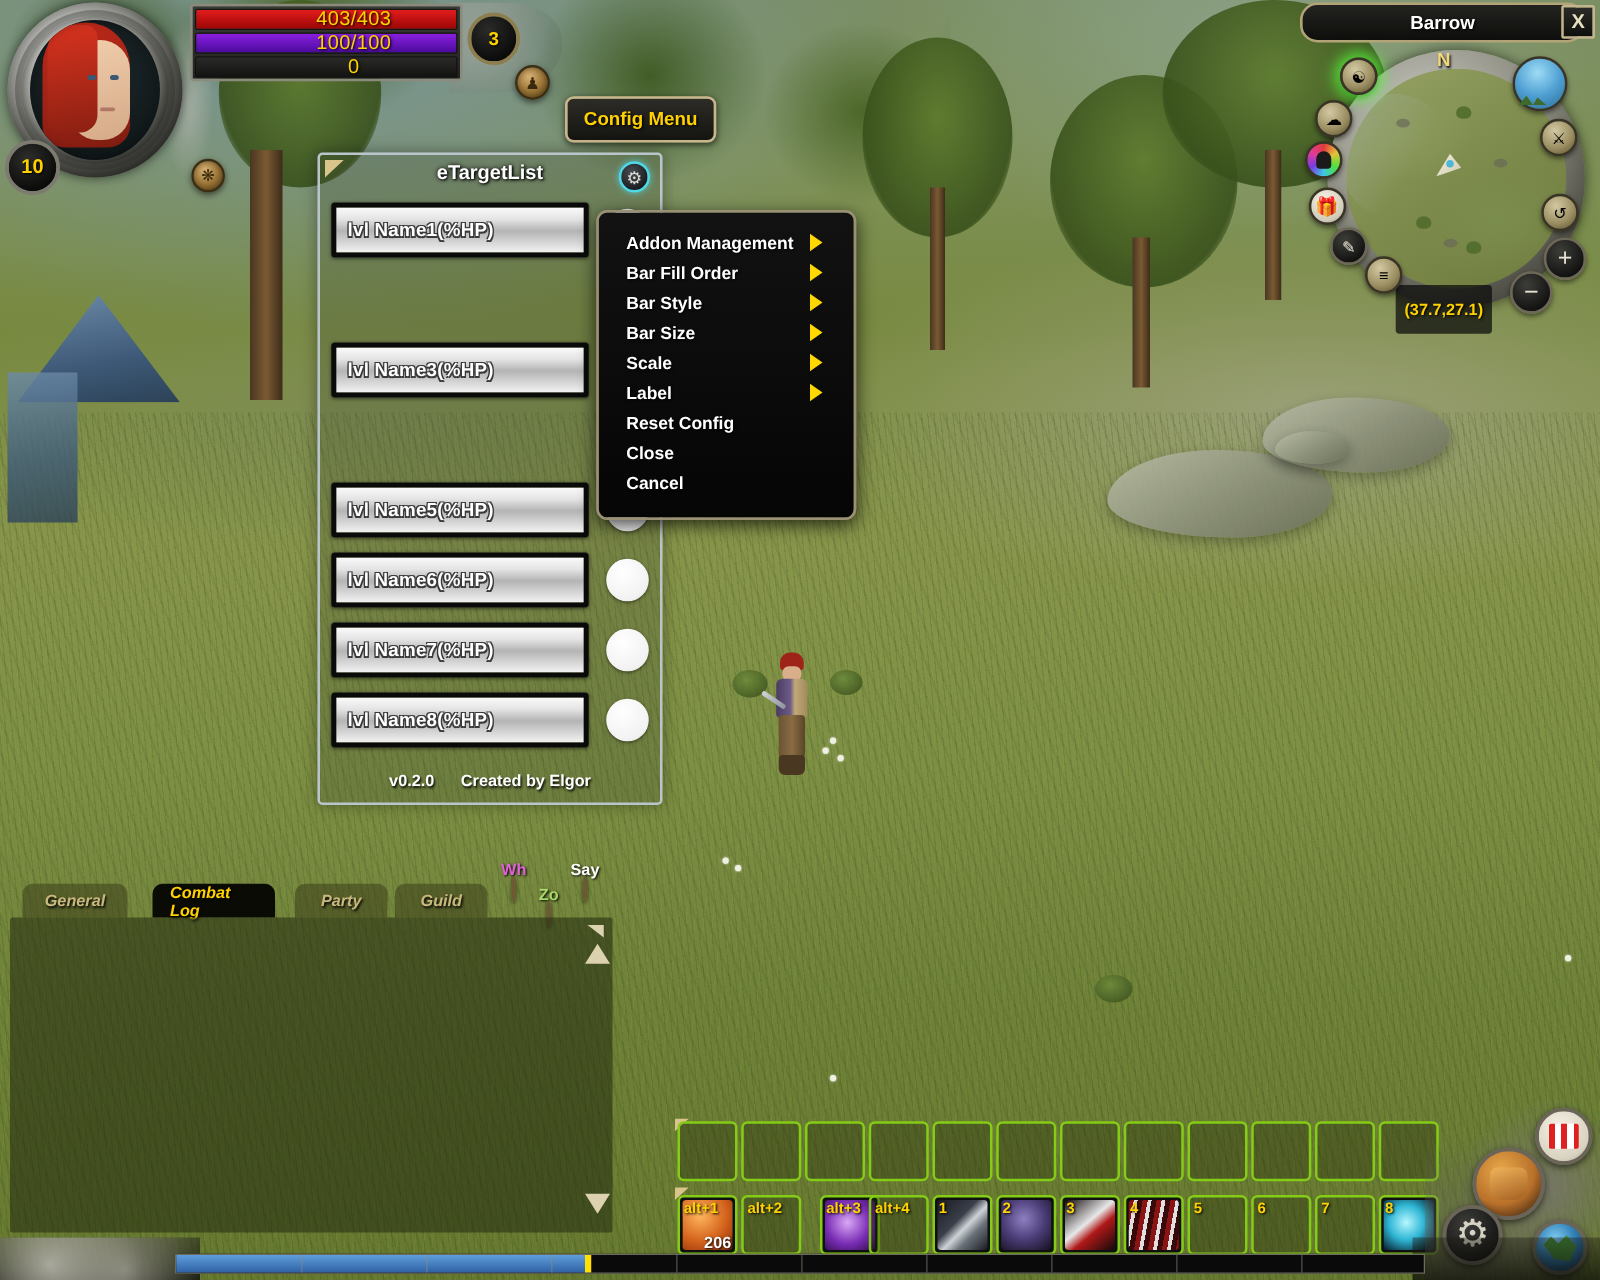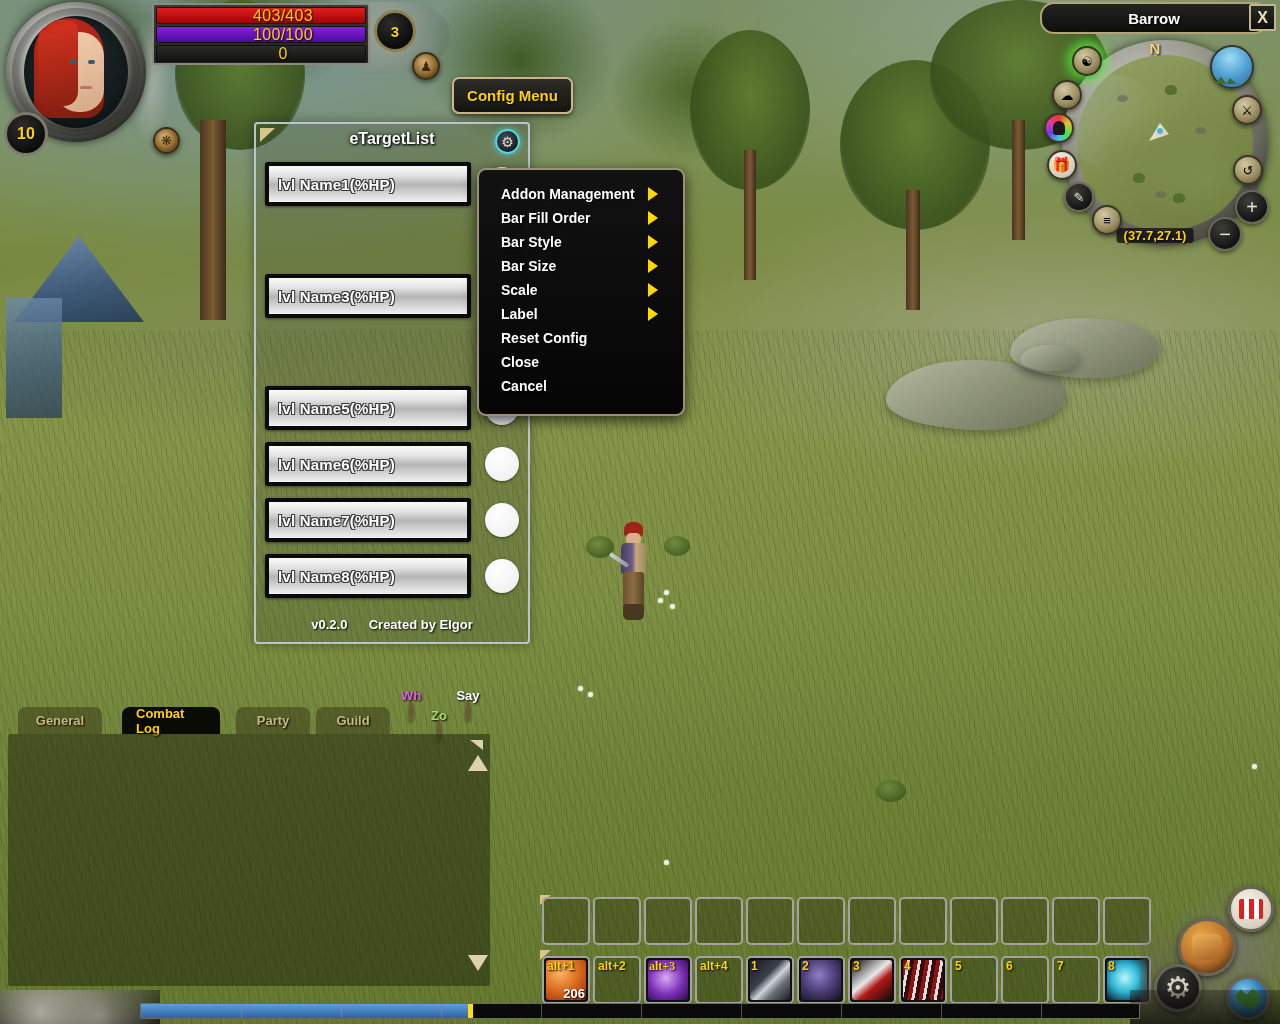--- a/index.html
+++ b/index.html
@@ -289,21 +289,21 @@
     background:linear-gradient(135deg,#f2efe0,#cfcab0);
     clip-path:polygon(0 100%, 55% 0, 100% 62%, 40% 85%);
   }
   #mm-player::after{ content:""; position:absolute; left:8px; top:5px; width:6px;height:6px;border-radius:50%;background:#4fb7d6; }
   #mm-north {
     position:absolute; left:50%; top:40px; transform:translateX(-50%);
     color:#f0d77a; font-size:15px; font-weight:bold; text-shadow:1px 1px 2px #000;
   }
   #mm-coords {
     position:absolute; left:50%; top:228px; transform:translateX(-50%);
-    background:rgba(10,10,10,.72); border-radius:3px; padding:0 7px;
+    background:rgba(10,10,10,.72); border-radius:3px; padding:12px 7px;
     color:#ffd100; font-size:13px; font-weight:bold; text-shadow:1px 1px 2px #000;
     white-space:nowrap;
   }
   .mm-btn {
     position:absolute; width:30px; height:30px; border-radius:50%;
     background:radial-gradient(circle at 38% 30%, #d3c9a2, #9a8d61 58%, #544b28);
     border:2px solid #3a3426;
     box-shadow:0 2px 4px rgba(0,0,0,.5);
     display:flex; align-items:center; justify-content:center;
     font-size:13px; cursor:pointer;
@@ -316,20 +316,21 @@
   .mm-btn.sky::after { content:""; position:absolute; bottom:3px; left:3px; width:22px;height:10px;
     background:#3d6b2b; clip-path:polygon(0 100%, 28% 25%, 52% 100%, 68% 40%, 100% 100%); }
 
   
   #chat-tabs { position:absolute; left:18px; top:707px; width:460px; height:28px; }
   .chat-tab {
     position:absolute; top:0; height:27px; padding:0 14px;
     display:flex; align-items:center; justify-content:center;
     font-size:13px; font-weight:bold; border-radius:8px 8px 0 0;
     cursor:pointer;
+    font-style:italic;
   }
   .chat-tab.inactive { background:rgba(60,62,26,.55); color:#c9b87e; text-shadow:1px 1px 2px #000; }
   .chat-tab.active { background:#0b0b06; color:#ffd100; text-shadow:1px 1px 2px #000; }
   #chat-frame {
     position:absolute; left:8px; top:734px; width:482px; height:252px;
     background:rgba(30,36,14,0.52);
     border-radius:2px;
   }
   .chat-arrow { position:absolute; cursor:pointer; }
   #chat-arrow-small {
@@ -350,21 +351,21 @@
   .voice-item .vorb {
     width:22px; height:22px; border-radius:50%; margin:1px auto 0;
     border:2px solid #6b5a34; box-shadow:0 1px 3px rgba(0,0,0,.6);
   }
 
   
   #action-bars { position:absolute; left:540px; top:895px; width:620px; height:110px; }
   .slot {
     position:absolute; width:48px; height:48px;
     background:rgba(35,40,12,.35);
-    border:2px solid #a3a3a3; border-radius:5px;
+    border:2px solid #84cc16; border-radius:5px;
   }
   .slot.filled { background:#101010; }
   .slot .key {
     position:absolute; left:3px; top:1px; color:#ffd100; font-size:12px; font-weight:bold;
     text-shadow:1px 1px 2px #000; z-index:3;
   }
   .slot .count {
     position:absolute; right:3px; bottom:1px; color:#fff; font-size:13px; font-weight:bold;
     text-shadow:1px 1px 2px #000; z-index:3;
   }
@@ -717,21 +718,21 @@
   <div class="slot" style="left:563px;top:2px;"></div>
 
   <div class="slot filled" style="left:2px;top:61px;">
     <div class="icon ic-potion"></div>
     <span class="key">alt+1</span>
     <span class="count">206</span>
   </div>
   <div class="slot" style="left:53px;top:61px;">
     <span class="key">alt+2</span>
   </div>
-  <div class="slot filled" style="left:104px;top:61px;font-family:Liberation Serif, serif;">
+  <div class="slot filled" style="left:116px;top:61px;">
     <div class="icon ic-shadow"></div>
     <span class="key">alt+3</span>
   </div>
   <div class="slot" style="left:155px;top:61px;">
     <span class="key">alt+4</span>
   </div>
   <div class="slot filled" style="left:206px;top:61px;">
     <div class="icon ic-dagger"></div>
     <span class="key">1</span>
   </div>

